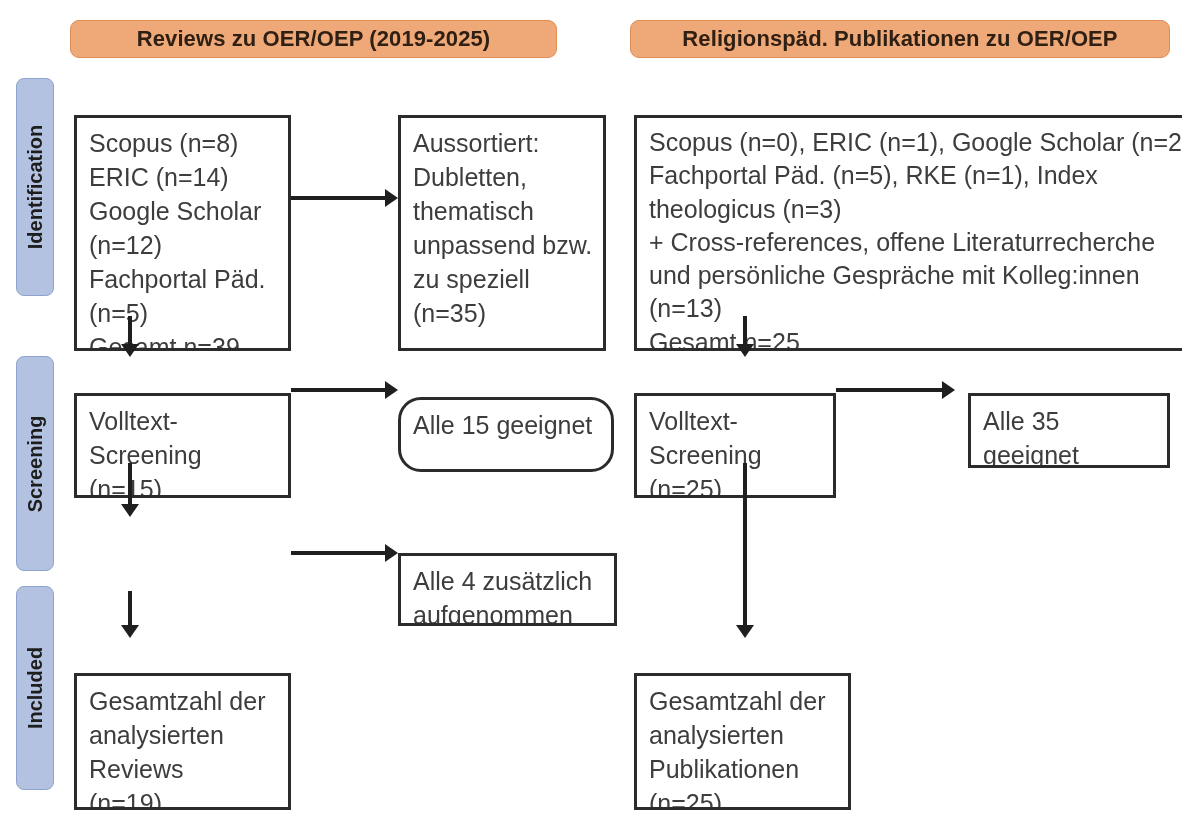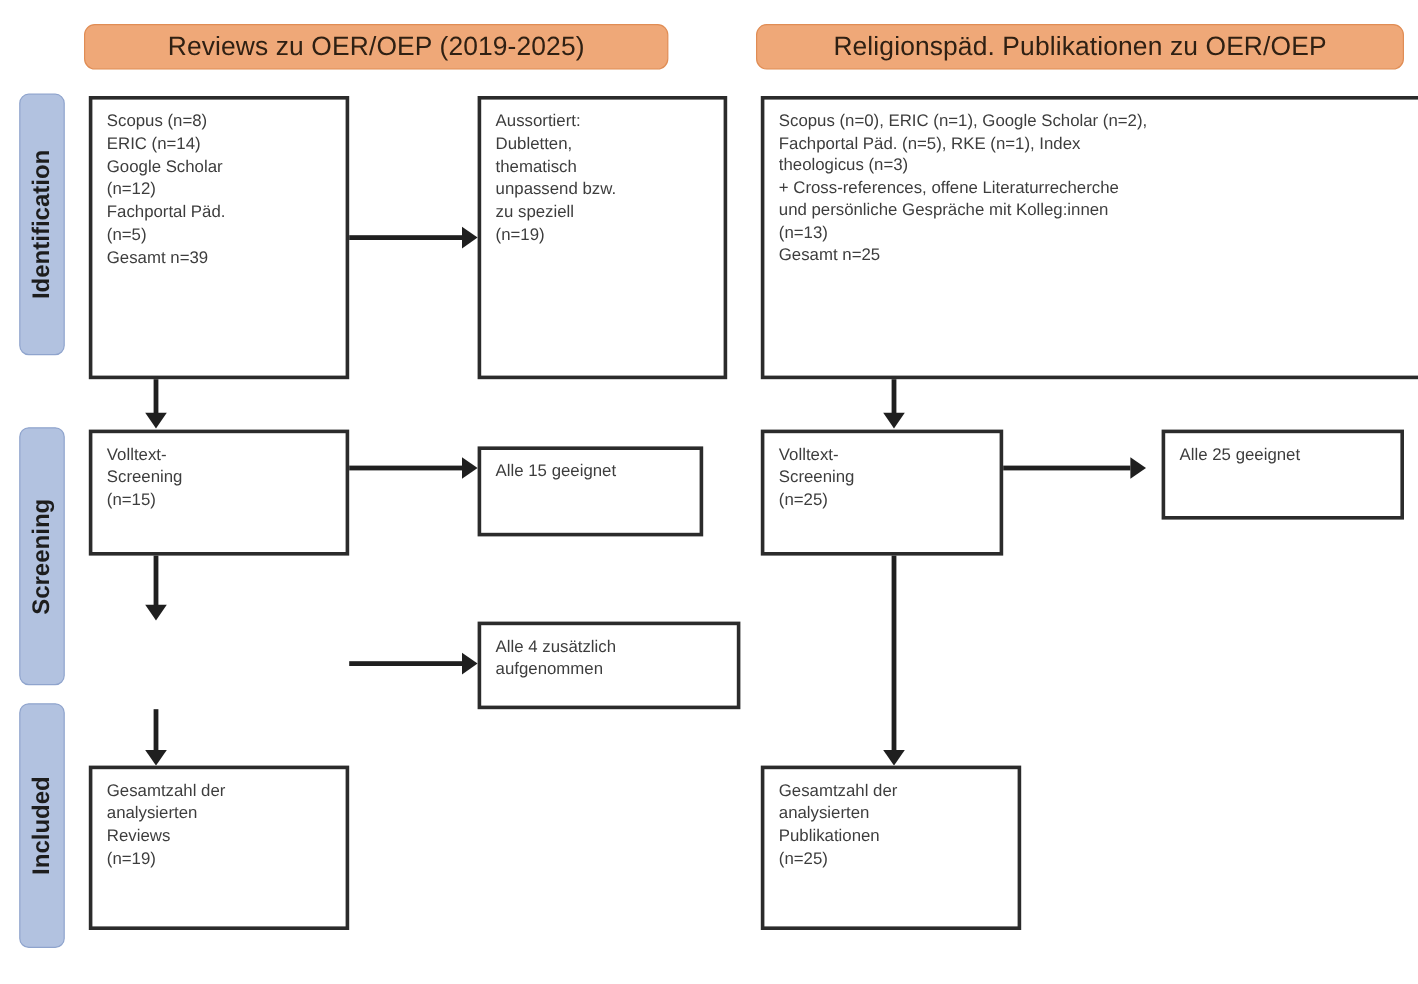--- a/index.html
+++ b/index.html
@@ -19,21 +19,21 @@
   }
 
   
   .col-header {
     position: absolute;
     background: #efa878;
     border: 1px solid #e08d55;
     border-radius: 9px;
     color: #2f2013;
     font-size: 22px;
-    font-weight: normal;
+    font-weight: bold;
     letter-spacing: 0.1px;
     display: flex;
     align-items: center;
     justify-content: center;
     text-align: center;
     box-sizing: border-box;
   }
 
   
   .phase-bar {
@@ -56,24 +56,25 @@
   }
 
   
   .box {
     position: absolute;
     background: #ffffff;
     border: 3px solid #2b2b2b;
     box-sizing: border-box;
     padding: 8px 10px 6px 12px;
     color: #3d3d3d;
-    font-size: 14px;
+    font-size: 25px;
     line-height: 1.36;
     white-space: pre-line;
     overflow: hidden;
+    margin-top: 35px;
   }
   .box.tight { line-height: 1.33; }
 
   
   .line-v {
     position: absolute;
     width: 4px;
     background: #1f1f1f;
   }
   .line-h {
@@ -125,33 +126,33 @@
 (n=12)
 Fachportal Päd.
 (n=5)
 Gesamt n=39</div>
 
   <div class="box" style="left:398px; top:80px; width:208px; height:236px;">Aussortiert:
 Dubletten,
 thematisch
 unpassend bzw.
 zu speziell
-(n=19)</div>
+(n=35)</div>
 
   <div class="line-h" style="left:291px; top:196px; width:94px;"></div>
   <div class="arrow-right" style="left:385px; top:189px;"></div>
 
   <div class="line-v" style="left:128px; top:316px; height:30px;"></div>
   <div class="arrow-down" style="left:121px; top:344px;"></div>
 
   <div class="box" style="left:74px; top:358px; width:217px; height:105px;">Volltext-
 Screening
 (n=15)</div>
 
-  <div class="box" style="left:398px; top:372px; width:188px; height:75px;">Alle 15 geeignet</div>
+  <div class="box" style="left:398px; top:362px; width:216px; height:75px;border-radius:23px;">Alle 15 geeignet</div>
 
   <div class="line-h" style="left:291px; top:388px; width:94px;"></div>
   <div class="arrow-right" style="left:385px; top:381px;"></div>
 
   <div class="line-v" style="left:128px; top:463px; height:43px;"></div>
   <div class="arrow-down" style="left:121px; top:504px;"></div>
 
 
   <div class="box" style="left:398px; top:518px; width:219px; height:73px;">Alle 4 zusätzlich
 aufgenommen</div>
@@ -175,21 +176,21 @@
 (n=13)
 Gesamt n=25</div>
 
   <div class="line-v" style="left:743px; top:316px; height:30px;"></div>
   <div class="arrow-down" style="left:736px; top:344px;"></div>
 
   <div class="box" style="left:634px; top:358px; width:202px; height:105px;">Volltext-
 Screening
 (n=25)</div>
 
-  <div class="box" style="left:968px; top:358px; width:202px; height:75px;">Alle 25 geeignet</div>
+  <div class="box" style="left:968px; top:358px; width:202px; height:75px;">Alle 35 geeignet</div>
 
   <div class="line-h" style="left:836px; top:388px; width:106px;"></div>
   <div class="arrow-right" style="left:942px; top:381px;"></div>
 
   <div class="line-v" style="left:743px; top:463px; height:164px;"></div>
   <div class="arrow-down" style="left:736px; top:625px;"></div>
 
   <div class="box" style="left:634px; top:638px; width:217px; height:137px;">Gesamtzahl der
 analysierten
 Publikationen

